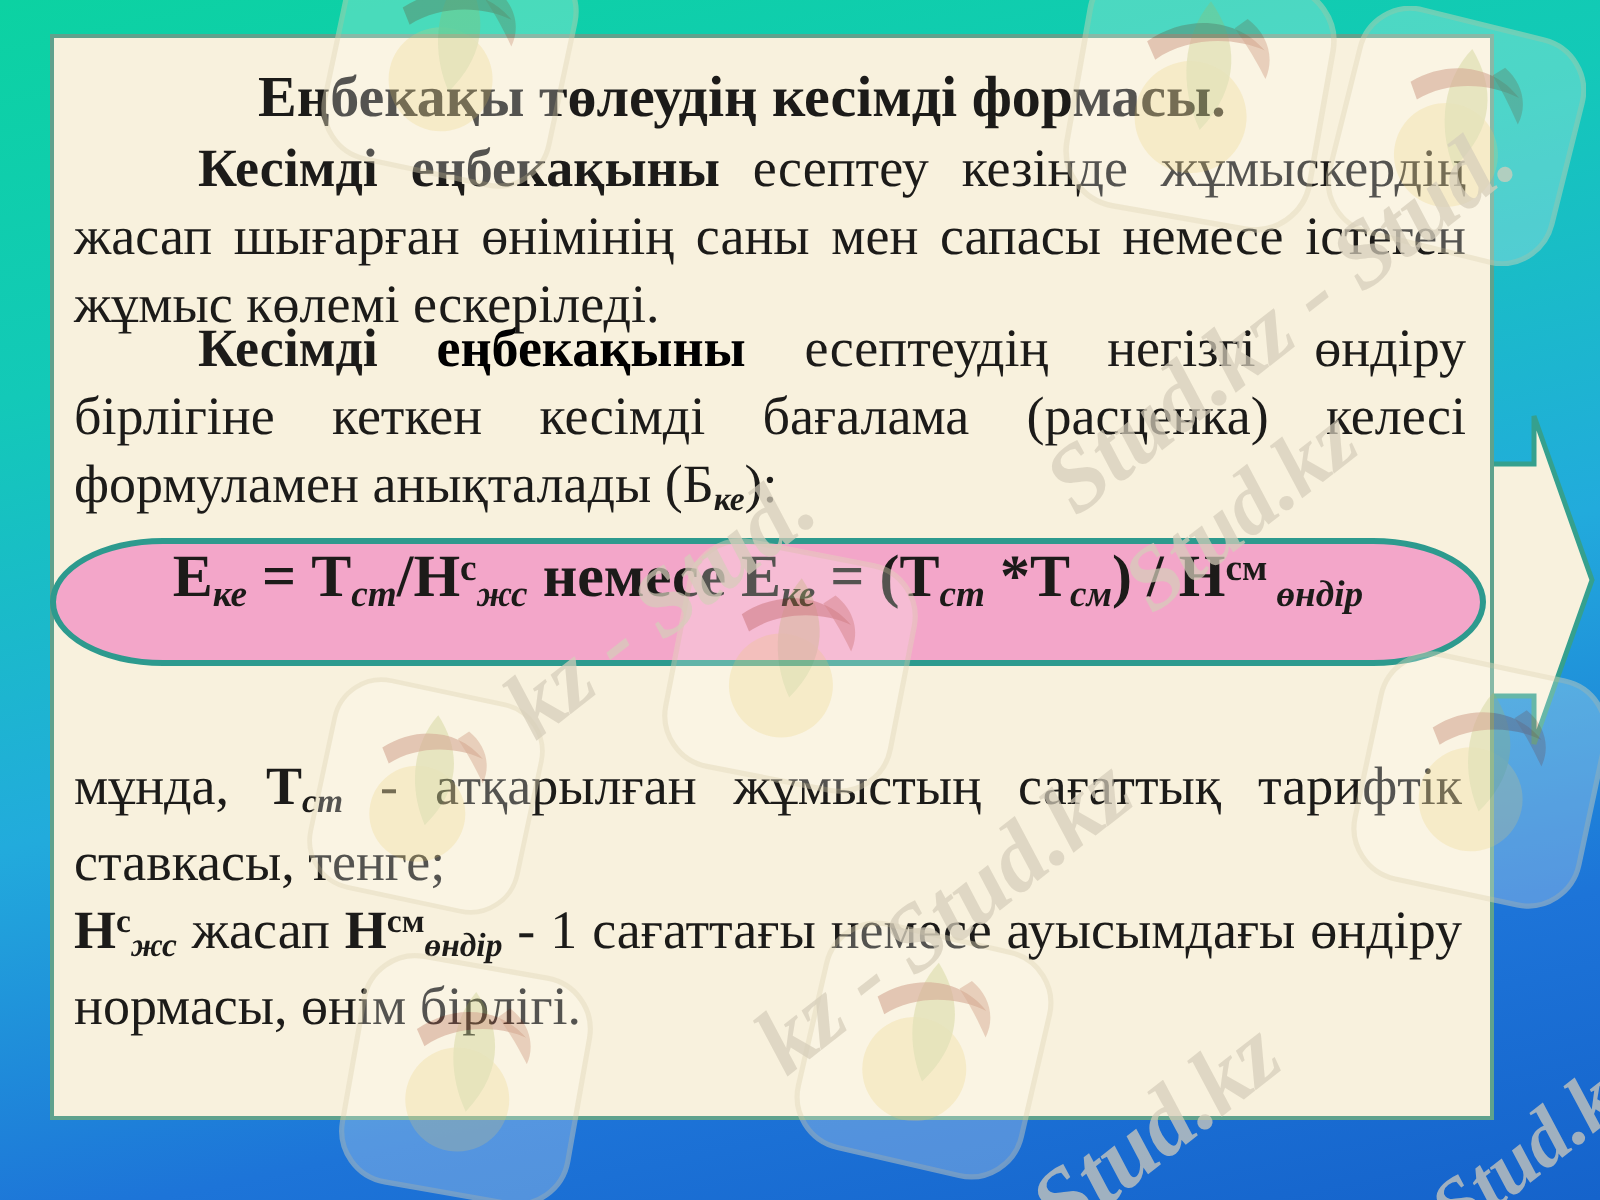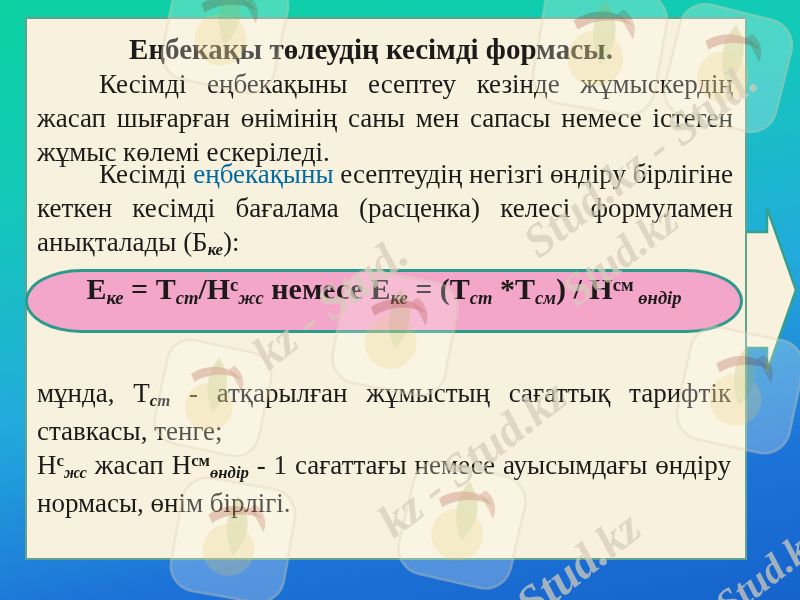--- a/index.html
+++ b/index.html
@@ -15,32 +15,32 @@
   .title{
     position:absolute;top:13px;left:0;right:30px;text-align:center;
     font-size:29px;font-weight:bold;line-height:34px;white-space:nowrap;
   }
   .para{
     position:absolute;left:10px;right:12px;margin:0;
     font-size:27px;line-height:34px;text-align:justify;text-indent:62px;
   }
   .p1{top:48px;}
   .p2{top:138px;}
-  .olive{color:#0369a1;}
+  .olive{color:#000000;}
   .pill{
     position:absolute;left:-2px;right:2px;top:250px;height:58px;
     background:#f3a6c9;border:3px solid #2d9a8e;border-radius:60px/34px;
     display:flex;align-items:flex-start;justify-content:center;
     font-size:30px;font-weight:bold;white-space:nowrap;
   }
   .sb{font-size:0.62em;font-weight:bold;position:relative;top:0.25em;font-style:italic;}
   .sp{font-size:0.62em;font-weight:bold;position:relative;top:-0.45em;}
   .defs{position:absolute;left:10px;right:14px;top:357px;}
   .defs p{margin:0;font-size:27px;line-height:34px;text-align:justify;}
-  b{font-weight:normal;}
+  b{font-weight:bold;}
   .arrow{position:absolute;left:744px;top:204px;z-index:1;}
   .wm-layer{position:absolute;inset:0;z-index:3;pointer-events:none;}
   .wm-text{
     position:absolute;transform:translate(-50%,-50%) rotate(-38deg);
     font-family:"Liberation Serif","DejaVu Serif",serif;font-weight:bold;font-style:italic;
     color:rgba(213,205,186,0.72);white-space:nowrap;
   }
   .wm-tile{position:absolute;opacity:0.45;}
 </style>
 </head>

